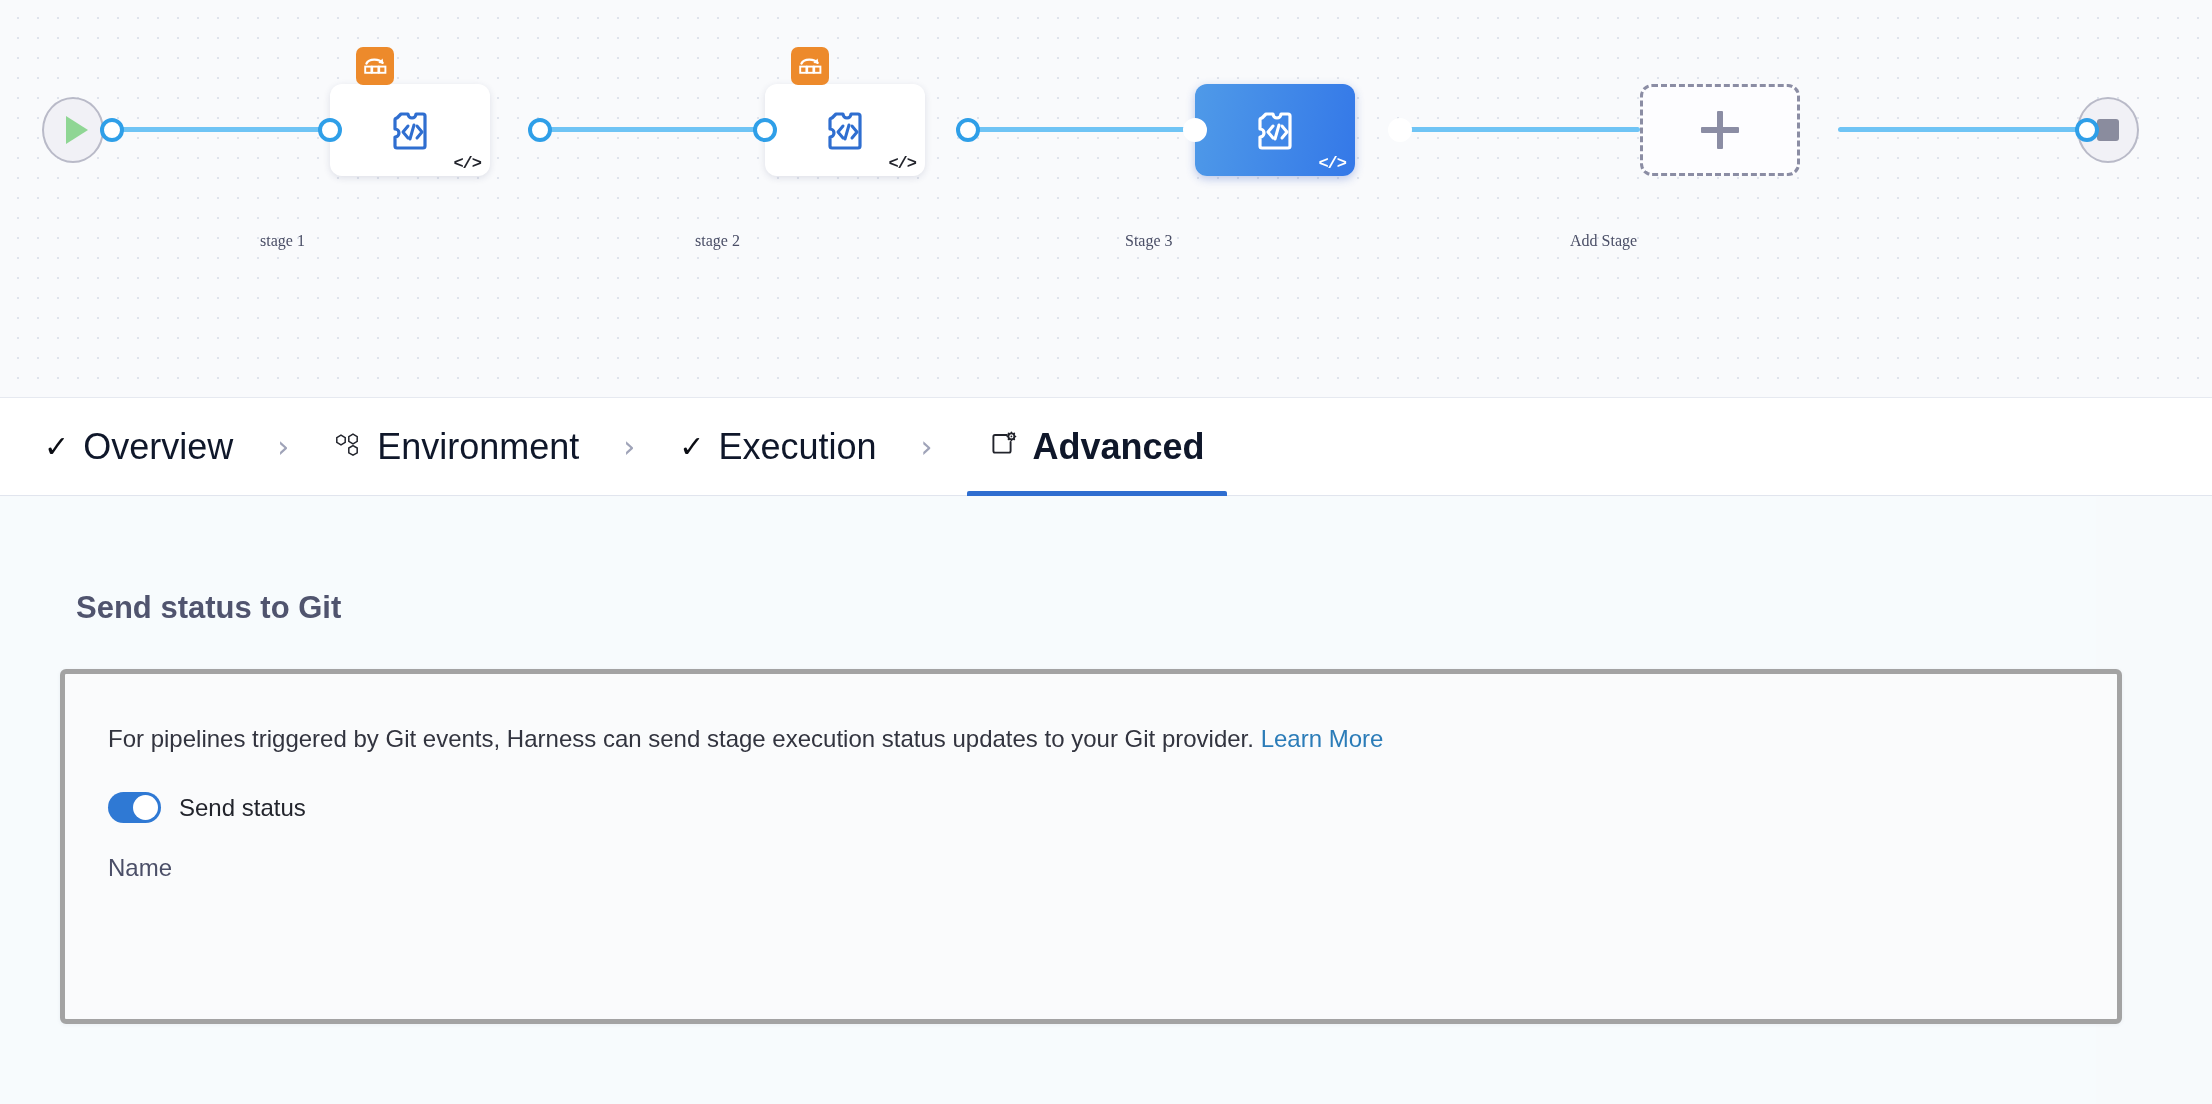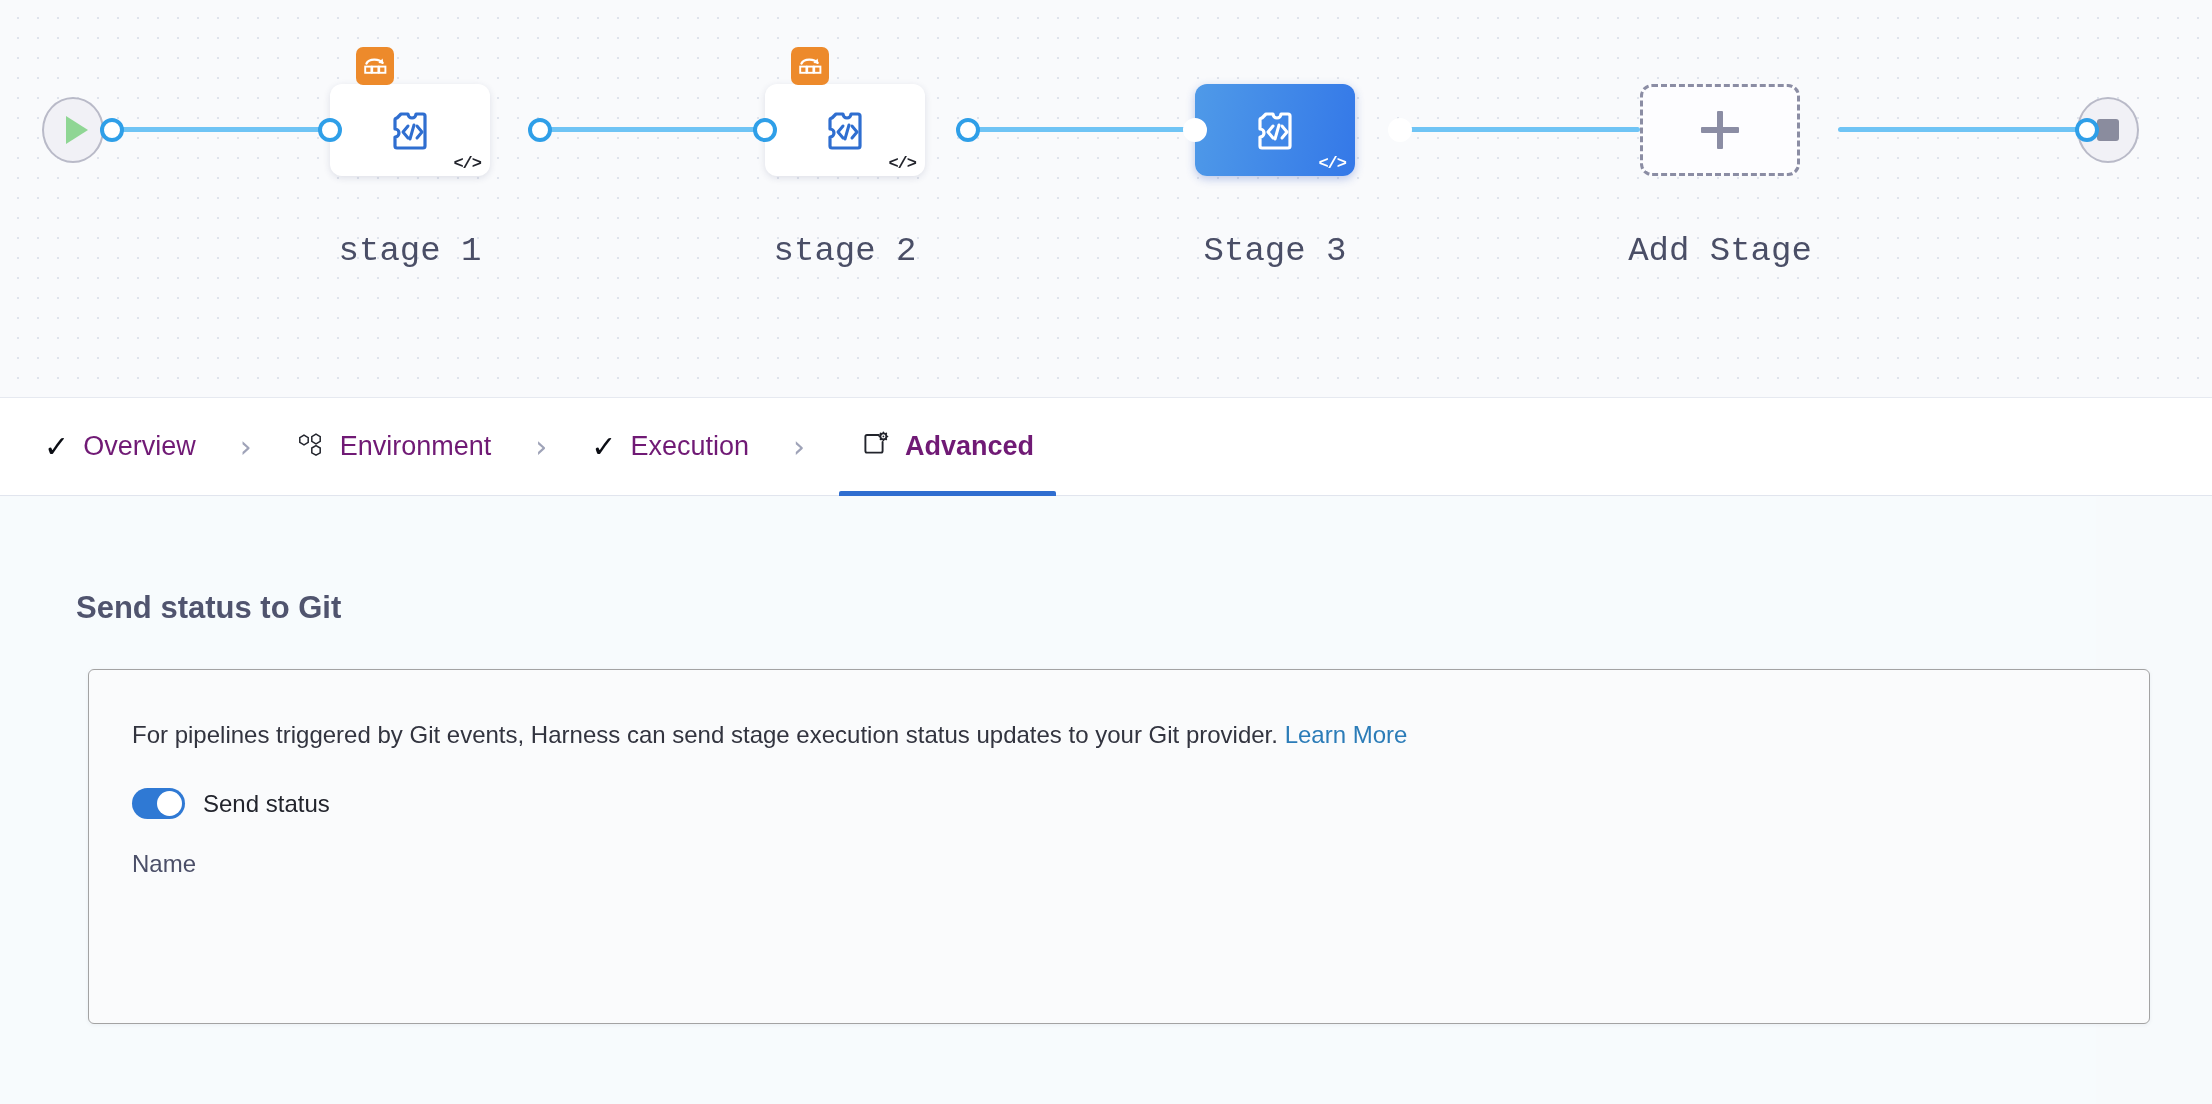--- a/index.html
+++ b/index.html
@@ -133,24 +133,23 @@
     display: flex; align-items: center; justify-content: center;
     z-index: 5;
   }
   .plus-h { position: absolute; width: 38px; height: 6px; background: #8b8da4; border-radius: 1px; }
   .plus-v { position: absolute; width: 6px; height: 38px; background: #8b8da4; border-radius: 1px; }
 
   .node-label {
     position: absolute;
     top: 232px;
     width: 300px;
-    text-align: center;
-    font-size: 34px;
+    font-size: 16px;
     color: #4a4e66;
-    font-family: Liberation Mono, monospace;
+    font-family: Liberation Serif, serif;
   }
 
   
   #tabbar {
     position: absolute;
     left: 0; top: 397px;
     width: 2212px; height: 99px;
     background: #ffffff;
     border-top: 1px solid #e6e9f0;
     border-bottom: 1px solid #e1e5ee;
@@ -161,22 +160,22 @@
   .tab {
     display: flex;
     align-items: center;
     gap: 14px;
     height: 99px;
     padding: 0 10px;
     cursor: pointer;
     position: relative;
   }
   .tab-label {
-    font-size: 27px;
-    color: #701a75;
+    font-size: 36px;
+    color: #0f172a;
   }
   .tab.active .tab-label { font-weight: bold; }
   .tab.active::after {
     content: "";
     position: absolute;
     left: 0; right: 0; bottom: 0;
     height: 5px;
     background: #2f6ed0;
     border-radius: 2px 2px 0 0;
   }
@@ -199,24 +198,24 @@
   }
   #section-title {
     position: absolute;
     left: 76px; top: 93px;
     font-size: 31px;
     font-weight: bold;
     color: #50546e;
   }
   #panel {
     position: absolute;
-    left: 88px; top: 172px;
+    left: 60px; top: 172px;
     width: 2062px; height: 355px;
     background: #fafbfc;
-    border: 1px solid #a3a3a3;
+    border: 5px solid #a3a3a3;
     border-radius: 6px;
     box-shadow: 0 1px 4px rgba(40,50,90,0.06);
   }
   #panel-desc {
     position: absolute;
     left: 43px; top: 51px;
     font-size: 24px;
     color: #32343f;
   }
   #panel-desc a {

